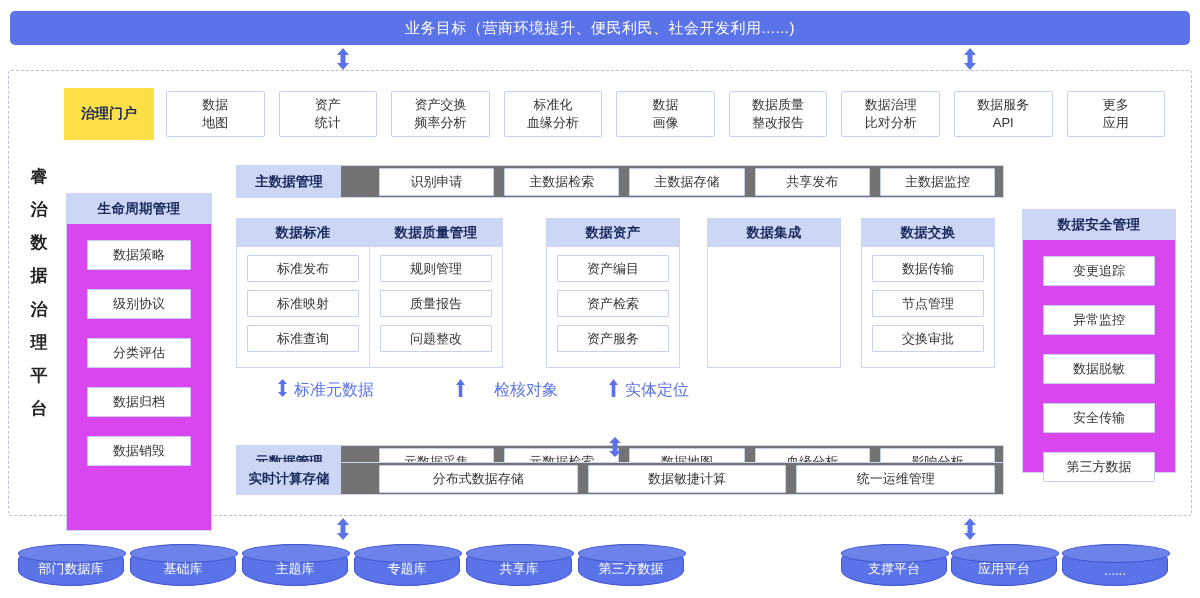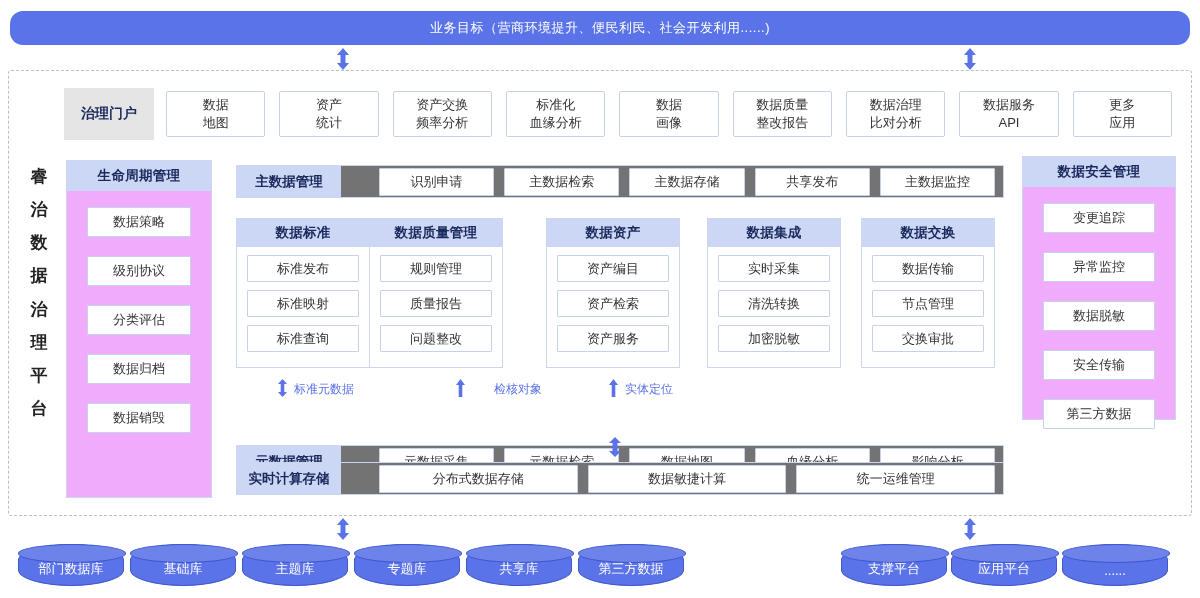--- a/index.html
+++ b/index.html
@@ -9,23 +9,23 @@
     background:#ffffff;
     font-family:"Liberation Sans","DejaVu Sans",sans-serif;
     color:#333;
     overflow:hidden;
     position:relative;
   }
 
   
   .goal-banner{
     position:absolute; left:10px; top:11px; width:1180px; height:34px;
-    background:#5b73e8; border-radius:13px;
+    background:#5b73e8; border-radius:5px;
     display:flex; align-items:center; justify-content:center;
-    color:#fff; font-size:13px; font-weight:400; letter-spacing:.5px;
+    color:#fff; font-size:15px; font-weight:400; letter-spacing:.5px;
   }
 
   
   .arrow{ position:absolute; width:14px; }
   .arrow svg{ display:block; }
 
   
   .platform{
     position:absolute; left:8px; top:70px; width:1184px; height:446px;
     border:1px dashed #b9c0cf; border-radius:3px; background:#fff;
@@ -48,60 +48,60 @@
     display:flex; align-items:center; justify-content:center;
     font-size:13px; color:#333; border-radius:1px;
   }
 
   
   .portal{
     position:absolute; left:64px; top:88px; width:1112px; height:52px;
     display:flex; align-items:stretch;
   }
   .portal-label{
-    width:90px; background:#e5e5e5; color:#1b2a5c; font-weight:bold;
+    width:90px; background:#fde047; color:#1b2a5c; font-weight:bold;
     display:flex; align-items:center; justify-content:center; font-size:14px;
   }
   .portal-apps{
     flex:1; display:flex; align-items:center; gap:0; padding-left:12px;
   }
   .portal-app{
     flex:1; height:46px; margin-right:14px;
     border:1px solid #c6d2ec; background:#fff; border-radius:2px;
     display:flex; flex-direction:column; align-items:center; justify-content:center;
     font-size:13px; line-height:1.35; color:#333; text-align:center;
   }
-  .portal-app:last-child{ margin-right:4px; }
+  .portal-app:last-child{ margin-right:11px; }
 
   
   .strip{ position:absolute; display:flex; align-items:stretch;
           border:1px solid #ccd6f0; background:#737373;gap:30px; }
   .strip-label{
     width:104px; background:#ccd6f5; color:#1b2a5c; font-weight:bold;
     display:flex; align-items:center; justify-content:center; font-size:13.5px;
   }
   .strip-items{ flex:1; display:flex; align-items:center; padding:0 8px; gap:10px; }
   .strip-items .chip{ flex:1; height:28px; }
 
   
-  .sidecol{ position:absolute; border:1px solid #ccd6f0; background:#f0abfc; }
+  .sidecol{ position:absolute; border:1px solid #ccd6f0; background:#d946ef;margin-top:33px; }
   .sidecol .panel-head{ height:30px; }
   .sidecol-body{ padding:16px 20px 10px; display:flex; flex-direction:column; gap:19px; }
   .sidecol-body .chip{ height:30px; }
 
   
   .midcol{ position:absolute; top:218px; width:134px; height:150px;
            border:1px solid #ccd6f0; background:#fff; }
   .midcol .panel-head{ height:28px; }
   .midcol-body{ padding:8px 10px; display:flex; flex-direction:column; gap:8px; }
   .midcol-body .chip{ height:27px; }
 
   
   .alabel{ position:absolute; display:flex; align-items:center; gap:6px;
-           font-size:12px; color:#5b73e8; white-space:nowrap; }
+           font-size:16px; color:#5b73e8; white-space:nowrap; }
 
   
   .cyl{
     position:absolute; width:106px; height:42px;
     background:#5b73e8; border:1px solid #3f56cf;
     border-radius:50%/16px;
     display:flex; align-items:flex-end; justify-content:center;
     color:#fff; font-size:13px; padding-bottom:7px;
   }
   .cyl::before{
@@ -187,21 +187,21 @@
   <div class="panel-head">生命周期管理</div>
   <div class="sidecol-body">
     <div class="chip">数据策略</div>
     <div class="chip">级别协议</div>
     <div class="chip">分类评估</div>
     <div class="chip">数据归档</div>
     <div class="chip">数据销毁</div>
   </div>
 </div>
 
-<div class="sidecol" style="left:1022px;top:156px;width:154px;height:264px;">
+<div class="sidecol" style="left:1022px;top:176px;width:154px;height:264px;">
   <div class="panel-head">数据安全管理</div>
   <div class="sidecol-body">
     <div class="chip">变更追踪</div>
     <div class="chip">异常监控</div>
     <div class="chip">数据脱敏</div>
     <div class="chip">安全传输</div>
     <div class="chip">第三方数据</div>
   </div>
 </div>
 
@@ -235,25 +235,20 @@
 <div class="midcol" style="left:546px;">
   <div class="panel-head">数据资产</div>
   <div class="midcol-body">
     <div class="chip">资产编目</div>
     <div class="chip">资产检索</div>
     <div class="chip">资产服务</div>
   </div>
 </div>
 <div class="midcol" style="left:707px;">
   <div class="panel-head">数据集成</div>
-  <div class="midcol-body">
-    <div class="chip">实时采集</div>
-    <div class="chip">清洗转换</div>
-    <div class="chip">加密脱敏</div>
-  </div>
 </div>
 <div class="midcol" style="left:861px;width:134px;">
   <div class="panel-head">数据交换</div>
   <div class="midcol-body">
     <div class="chip">数据传输</div>
     <div class="chip">节点管理</div>
     <div class="chip">交换审批</div>
   </div>
 </div>
 

